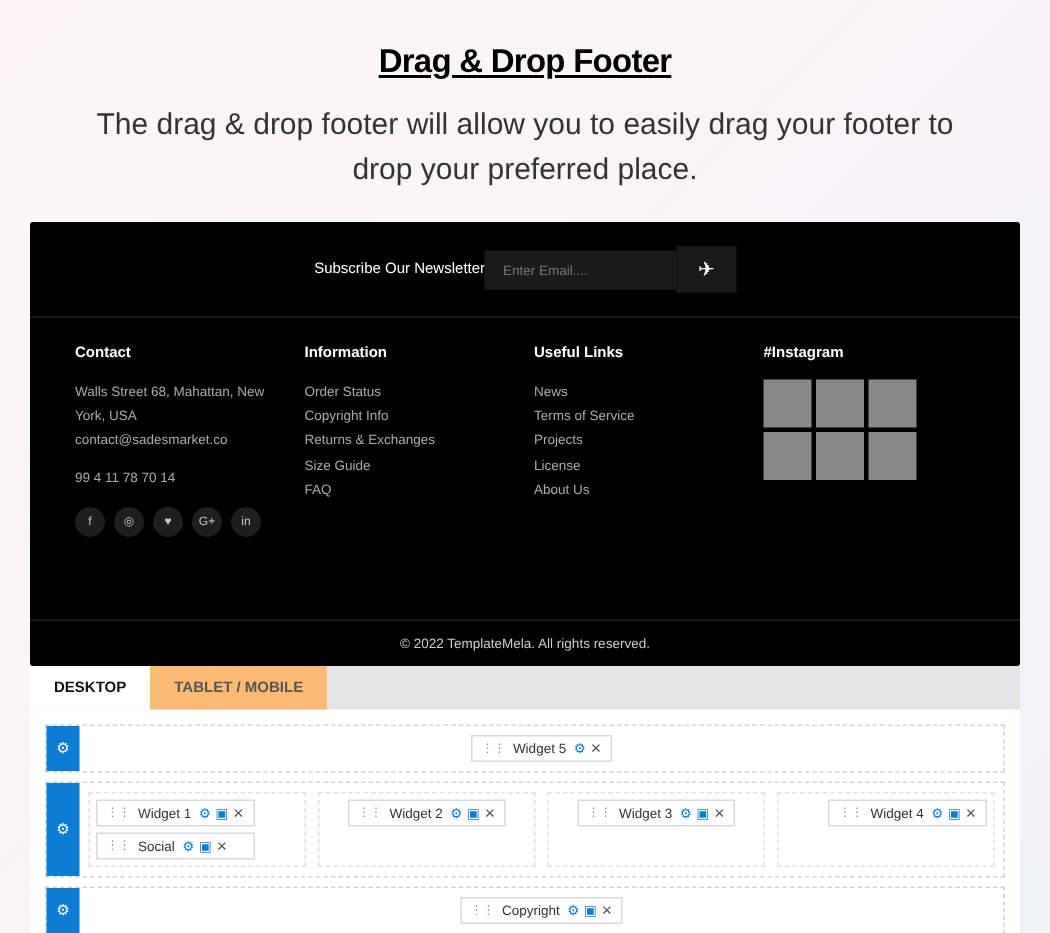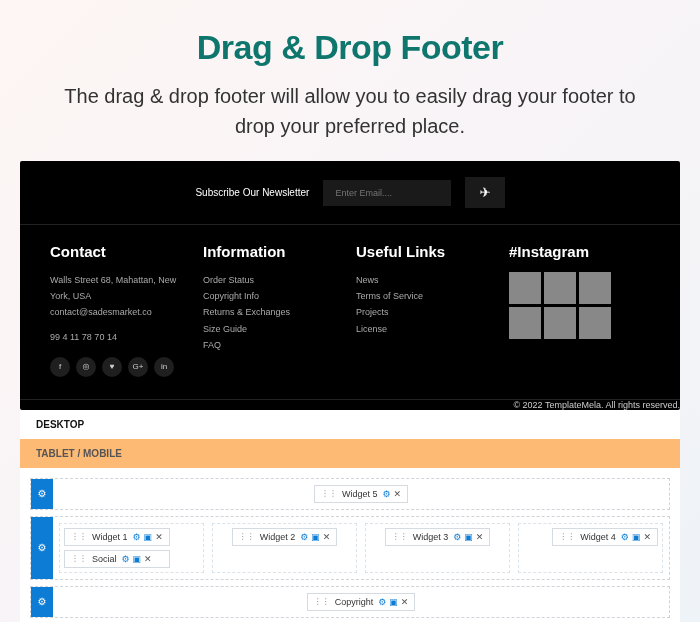--- a/index.html
+++ b/index.html
@@ -1,42 +1,42 @@
 <!DOCTYPE html>
 <html><head>
 <meta charset="utf-8">
 <style>
 * { margin: 0; padding: 0; box-sizing: border-box; }
 body { font-family: -apple-system, BlinkMacSystemFont, "Segoe UI", Arial, sans-serif; background: linear-gradient(135deg, #fdf6f4 0%, #f8f4f7 50%, #eef3f7 100%); width: 700px; height: 622px; overflow: hidden; }
 .page { padding: 0 20px; }
 .hero { text-align: center; padding: 28px 40px 20px; }
-.hero h1 { font-size: 34px; font-weight: 800; color: #0f766e; letter-spacing: -0.5px; }
+.hero h1 { font-size: 22px; font-weight: 800; color: #000000; letter-spacing: -0.5px; text-decoration: underline; }
 .hero p { font-size: 20px; color: #333; margin-top: 14px; line-height: 1.5; }
 .footer-preview { background: #000; color: #fff; font-size: 10px; border-radius: 2px; overflow: hidden; }
-.newsletter { display: flex; align-items: center; justify-content: center; padding: 16px 20px; border-bottom: 1px solid #222; gap: 14px; }
+.newsletter { display: flex; align-items: center; justify-content: center; padding: 16px 20px; border-bottom: 1px solid #222; }
 .newsletter-input { background: #1a1a1a; border: none; color: #888; padding: 8px 12px; font-size: 9px; width: 128px; }
 .newsletter-btn { background: #1a1a1a; border: none; color: #fff; padding: 8px 14px; cursor: pointer; }
 .footer-cols { display: flex; padding: 18px 30px 22px; gap: 12px; }
 .fcol { flex: 1; }
-.fcol h4 { font-size: 15px; font-weight: 600; margin-bottom: 12px; }
+.fcol h4 { font-size: 10px; font-weight: 600; margin-bottom: 12px; }
 .fcol .line { color: #aaa; font-size: 9px; line-height: 1.8; }
 .fcol a { color: #aaa; display: block; font-size: 9px; line-height: 1.8; text-decoration: none; }
 .socials { display: flex; gap: 6px; margin-top: 12px; }
 .soc { width: 20px; height: 20px; border-radius: 50%; background: #1f1f1f; display: flex; align-items: center; justify-content: center; font-size: 8px; color: #ccc; }
 .insta-grid { display: grid; grid-template-columns: repeat(3, 32px); gap: 3px; }
 .insta-grid .ig { width: 32px; height: 32px; background: #888; }
 .ig1 { background: linear-gradient(#8bb5d6,#8bb5d6); }
 .ig2 { background: #d4c4b0; }
 .ig3 { background: #e8d5d5; }
 .ig4 { background: #4a5568; }
 .ig5 { background: #1a1f2e; }
 .ig6 { background: #f0e8e0; }
-.copyright { text-align: right; font-size: 9px; color: #ccc; border-top: 1px solid #222; }
+.copyright { text-align: center; padding: 10px; font-size: 9px; color: #ccc; border-top: 1px solid #222; margin-top: 33px; }
 .builder { background: #fff; margin-top: 0; }
-.tabs { display: flex; background: #e5e5e5; font-size: 10px; flex-direction: column; }
+.tabs { display: flex; background: #e5e5e5; font-size: 10px; }
 .tab { padding: 9px 16px; background: #fdba74; color: #555; cursor: pointer; font-weight: 600; }
 .tab.active { background: #fff; color: #111; }
 .builder-body { padding: 10px 10px 14px; font-size: 10px; }
 .brow { display: flex; align-items: stretch; margin-bottom: 6px; border: 1px dashed #cfd4da; background: #fff; }
 .gear-handle { width: 22px; background: #0c7cd5; color: #fff; display: flex; align-items: center; justify-content: center; flex-shrink: 0; }
 .rcontent { flex: 1; display: flex; gap: 8px; padding: 6px; }
 .rcontent.center1 { justify-content: center; }
 .cell { flex: 1; border: 1px dashed #dbe2e8; padding: 4px; display: flex; align-items: flex-start; }
 .widget { background: #fff; border: 1px solid #d5dbe1; padding: 3px 6px; display: inline-flex; align-items: center; gap: 5px; font-size: 9px; color: #333; white-space: nowrap; }
 .widget .drag { color: #888; font-size: 8px; }
@@ -84,20 +84,21 @@
         <a>Returns &amp; Exchanges</a>
         <a>Size Guide</a>
         <a>FAQ</a>
       </div>
       <div class="fcol">
         <h4>Useful Links</h4>
         <a>News</a>
         <a>Terms of Service</a>
         <a>Projects</a>
         <a>License</a>
+        <a>About Us</a>
       </div>
       <div class="fcol">
         <h4>#Instagram</h4>
         <div class="insta-grid">
           <div class="ig ig1"></div>
           <div class="ig ig2"></div>
           <div class="ig ig3"></div>
           <div class="ig ig4"></div>
           <div class="ig ig5"></div>
           <div class="ig ig6"></div>

